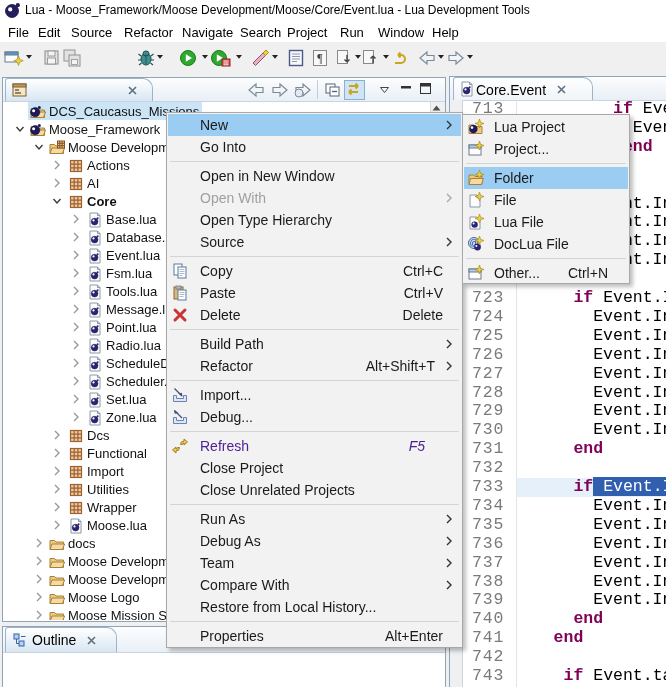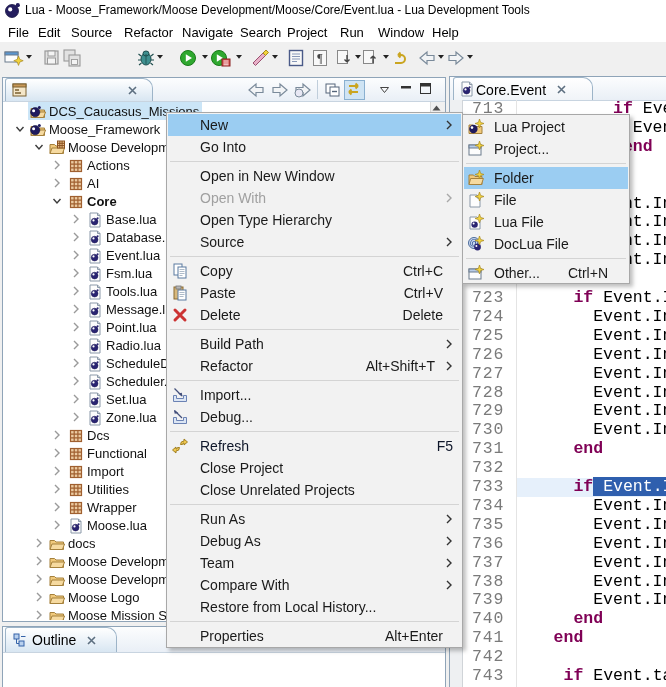--- a/index.html
+++ b/index.html
@@ -894,29 +894,29 @@
 <div class="abs" style="left:4px;top:3px;">
         <svg width="16" height="16" viewBox="0 0 16 16" style="">
           <path d="M1.5 8.5 V14.5 H14.5 V8.5 H11.5 V11.5 H4.5 V8.5 Z" fill="#dce6f4" stroke="#6b82b4" stroke-width="1"></path>
           <path d="M10 9 L2.5 1.5" stroke="#44507c" stroke-width="1.3"></path>
           <path d="M2 1 L2.7 4.7 L6.4 4 Z" fill="#44507c"></path>
         </svg>
       </div>
 <div class="mi-label">Debug...</div>
 </div>
 <div class="sep" style="top:318px;"></div>
-<div class="menuitem" style="top:322px;color:#0f172a;">
+<div class="menuitem" style="top:322px;color:#4c1d95;">
 <div class="abs" style="left:4px;top:3px;">
         <svg width="16" height="16" viewBox="0 0 16 16" style="">
           <path d="M8.5 6.5 a3.5 3.5 0 0 1 3.5-3.5 l0 -2 3.5 3 -3.5 3 0 -2 a1.5 1.5 0 0 0 -1.5 1.5 Z" fill="#f0c850" stroke="#9a7818" stroke-width="0.9"></path>
           <path d="M7.5 9.5 a3.5 3.5 0 0 1 -3.5 3.5 l0 2 -3.5 -3 3.5 -3 0 2 a1.5 1.5 0 0 0 1.5 -1.5 Z" fill="#f0c850" stroke="#9a7818" stroke-width="0.9"></path>
         </svg>
       </div>
 <div class="mi-label">Refresh</div>
-<div class="mi-accel" style="right:8px;">F5</div>
+<div class="mi-accel" style="right:36px;font-style:italic;">F5</div>
 </div>
 <div class="menuitem" style="top:344px;color:#1a1a1a;">
 <div class="mi-label">Close Project</div>
 </div>
 <div class="menuitem" style="top:366px;color:#1a1a1a;">
 <div class="mi-label">Close Unrelated Projects</div>
 </div>
 <div class="sep" style="top:391px;"></div>
 <div class="menuitem" style="top:395px;color:#1a1a1a;">
 <div class="mi-label">Run As</div>

